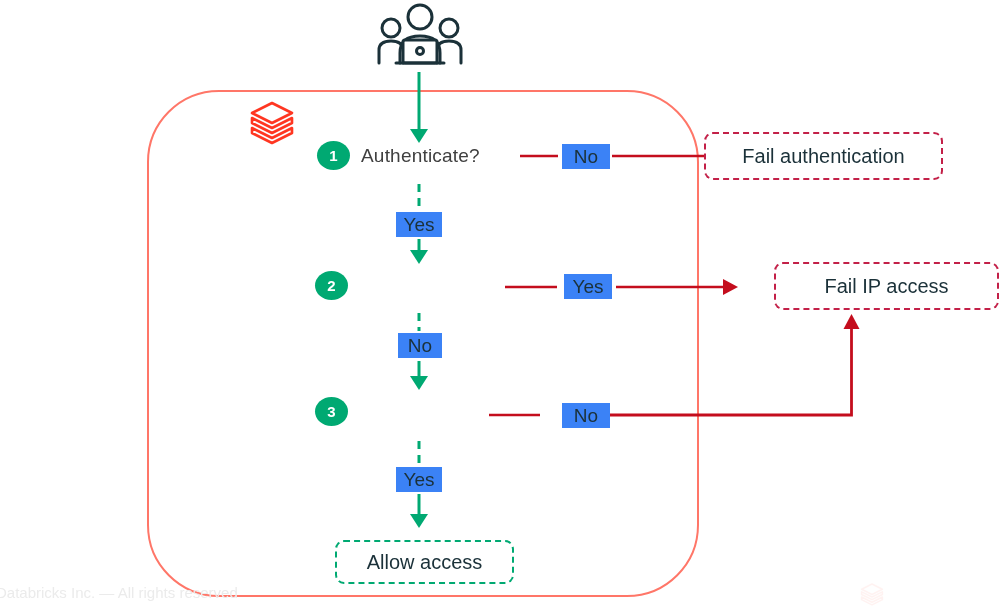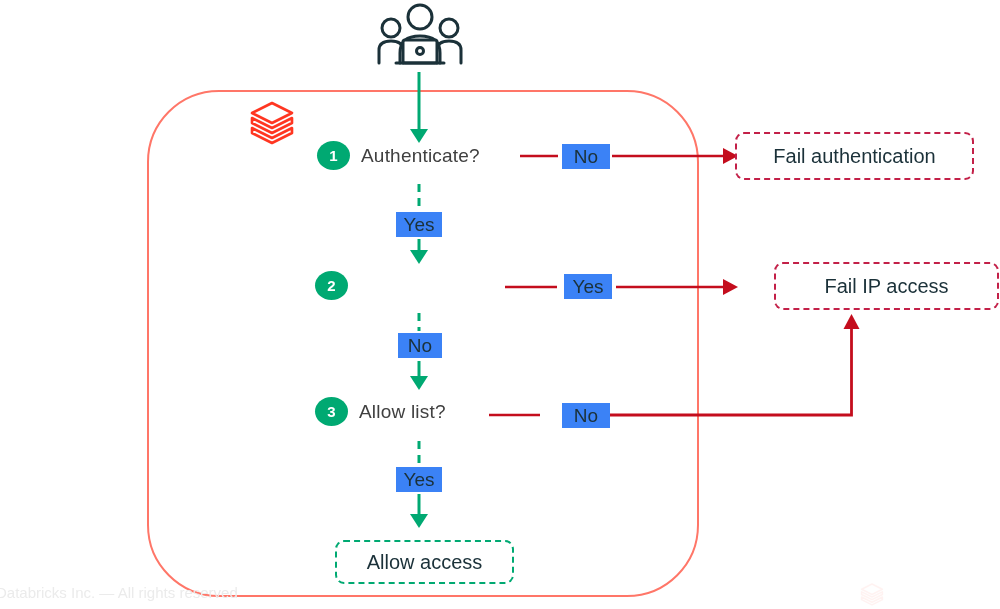--- a/index.html
+++ b/index.html
@@ -152,26 +152,25 @@
   <div class="abs line-label" style="left:396px; top:212px; width:46px;">Yes</div>
 
   <div class="abs step-row" style="left:315px; top:271px;">
     <div class="badge">2</div>
   </div>
   <div class="abs line-label" style="left:564px; top:274px; width:48px;">Yes</div>
   <div class="abs line-label" style="left:398px; top:333px; width:44px;">No</div>
 
   <div class="abs step-row" style="left:315px; top:397px;">
     <div class="badge">3</div>
-    <div class="question">Allow list?</div>
   </div>
   <div class="abs line-label" style="left:562px; top:403px; width:48px;">No</div>
   <div class="abs line-label" style="left:396px; top:467px; width:46px;">Yes</div>
 
-  <div class="abs outcome fail" style="left:735px; top:132px; width:239px; height:48px;">Fail authentication</div>
+  <div class="abs outcome fail" style="left:704px; top:132px; width:239px; height:48px;">Fail authentication</div>
   <div class="abs outcome fail" style="left:774px; top:262px; width:225px; height:48px;">Fail IP access</div>
   <div class="abs outcome pass" style="left:335px; top:540px; width:179px; height:44px;">Allow access</div>
 
   <div class="abs footer-note">Databricks Inc. — All rights reserved</div>
 
   <svg class="abs watermark" style="left:858px; top:583px;" width="28" height="26" viewBox="0 0 52 50">
     <g fill="none" stroke="#FF3621" stroke-width="3" stroke-linejoin="round">
       <path d="M26 2 L46 12 L26 22 L6 12 Z"></path>
       <path d="M6 17 L26 27 L46 17 L46 22 L26 32 L6 22 Z"></path>
       <path d="M6 27 L26 37 L46 27 L46 32 L26 42 L6 32 Z"></path>

